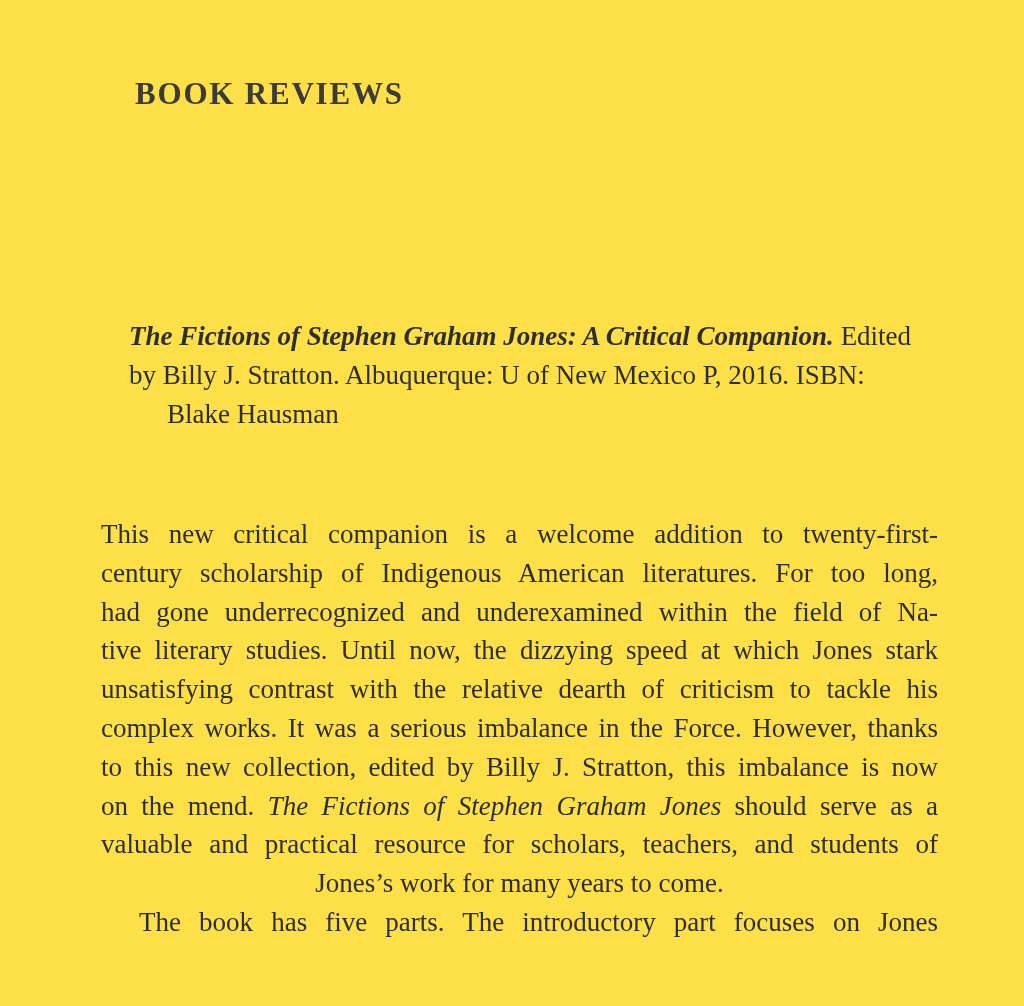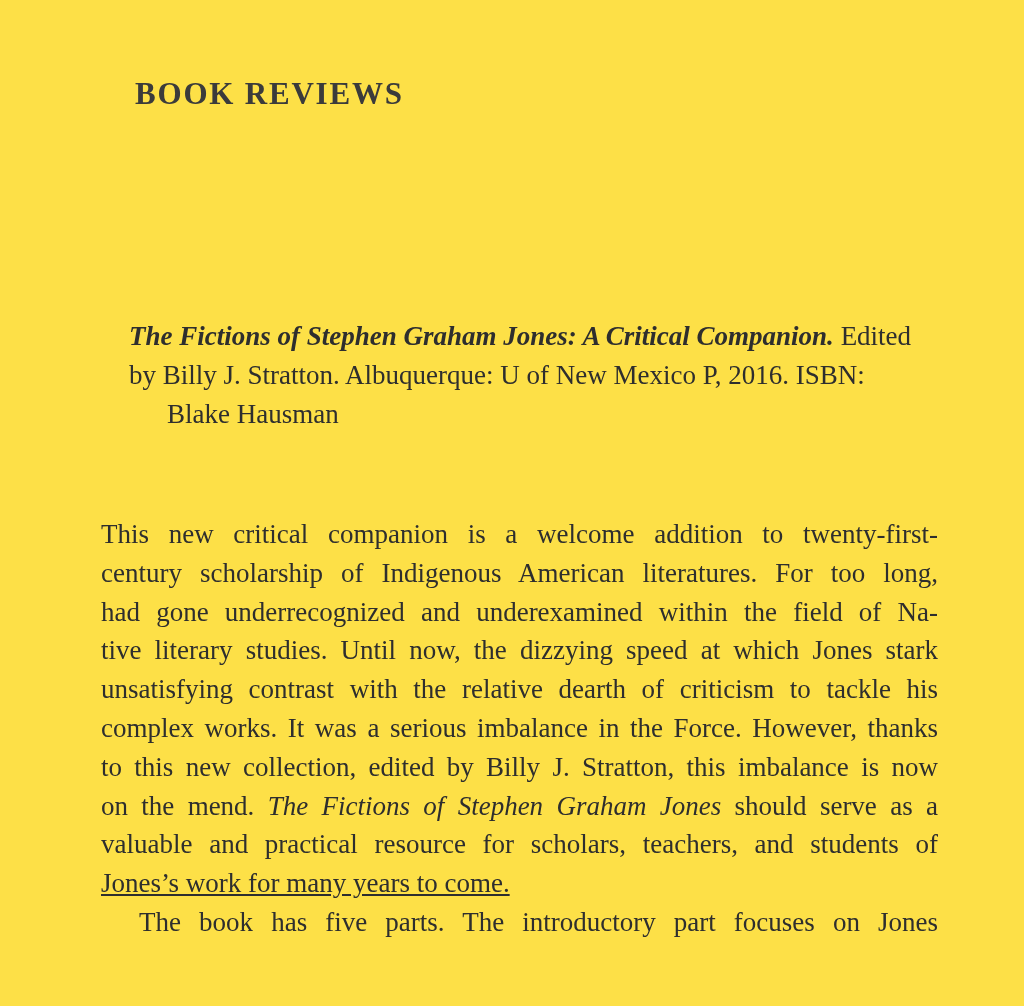--- a/index.html
+++ b/index.html
@@ -52,23 +52,22 @@
     width: 837px;
     font-size: 27px;
     line-height: 38.8px;
   }
   .jl {
     text-align: justify;
     text-align-last: justify;
     white-space: normal;
   }
   .pl {
-    text-align: left;
+    text-align: center;
     white-space: nowrap;
-    text-decoration: underline;
   }
   .indent {
     text-indent: 38px;
   }
   .italic-title {
     font-style: italic;
   }
 </style>
 </head>
 <body>

